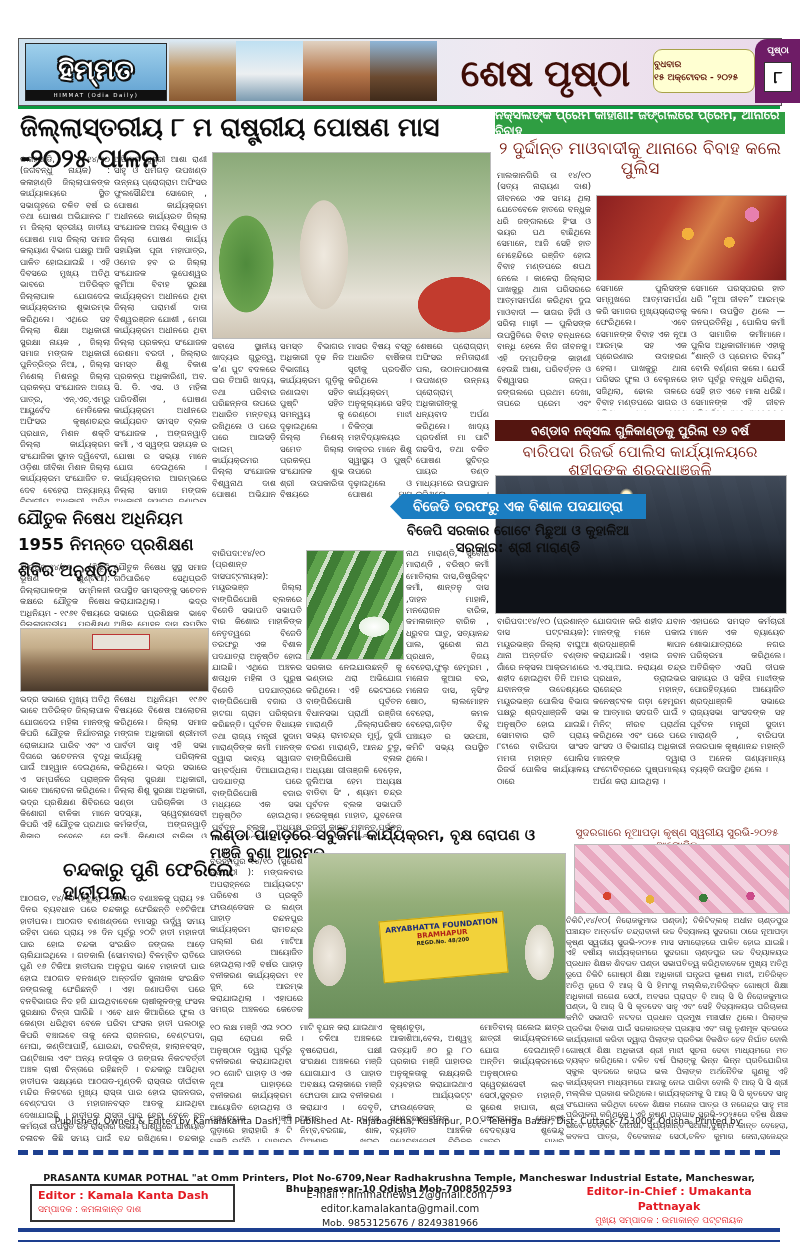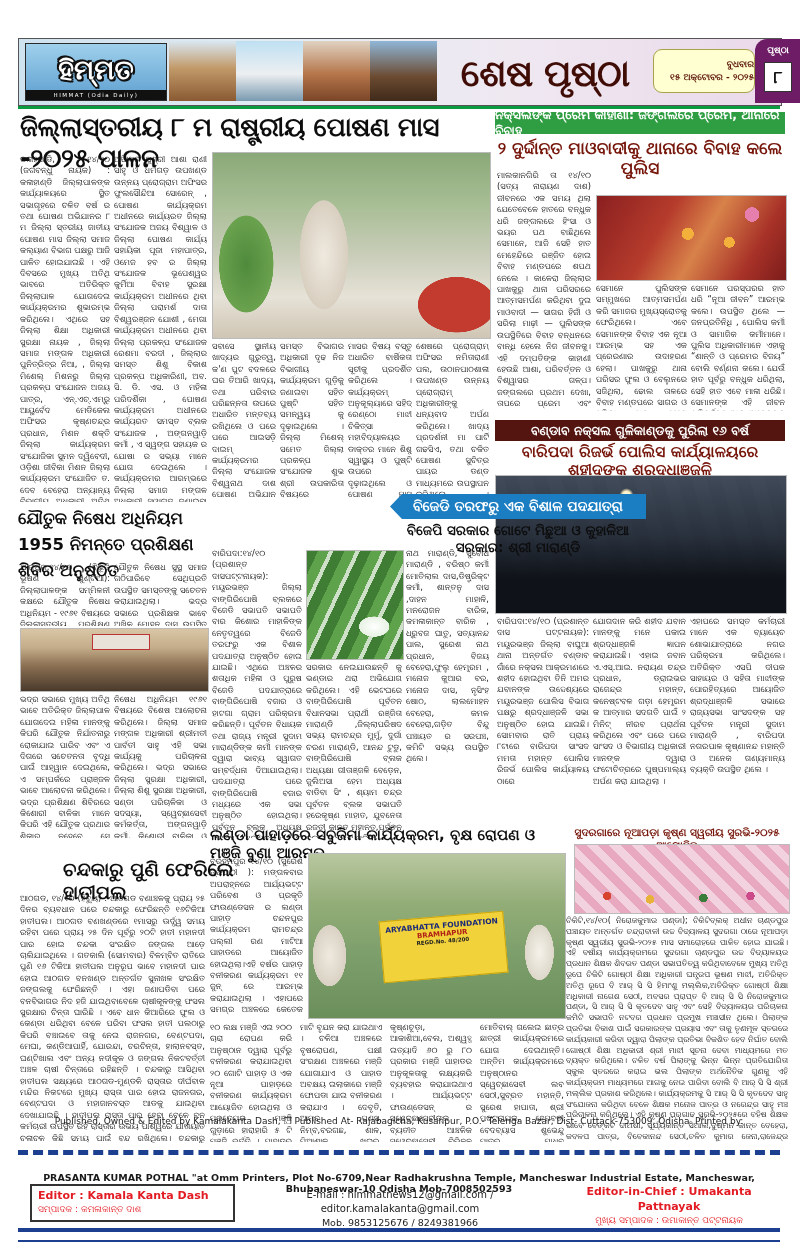--- a/index.html
+++ b/index.html
@@ -16,31 +16,31 @@
   #logo .sub{width:100%;background:#111;color:#fff;font-size:5.5px;letter-spacing:1.5px;text-align:center;line-height:10px;}
   #temples{left:150px;top:2px;width:268px;height:60px;display:flex;}
   #temples span{flex:1;height:100%;}
   .t1{background:linear-gradient(180deg,#d9e7f1 0%,#c29a6a 45%,#8a5a32 100%);}
   .t2{background:linear-gradient(180deg,#bfe0f2 0%,#eceff1 55%,#7a9ab0 100%);}
   .t3{background:linear-gradient(180deg,#e0d2c2 0%,#b5764a 55%,#7a4528 100%);}
   .t4{background:linear-gradient(180deg,#8fb6d8 0%,#6b4a30 60%,#3f2a1a 100%);}
   #mh-title{left:420px;top:8px;width:212px;height:52px;display:flex;align-items:center;justify-content:center;
     font-size:37px;font-weight:bold;color:#3f0d06;letter-spacing:-1px;}
   #datebox{left:634px;top:10px;width:100px;height:42px;background:#ffffd2;border:1px solid #a8a24a;
-    border-radius:9px;display:flex;flex-direction:column;align-items:flex-end;justify-content:center;}
+    border-radius:9px;display:flex;flex-direction:column;align-items:flex-start;justify-content:center;}
   #datebox .d1{font-size:9px;color:#5c1408;font-weight:bold;line-height:13px;}
   #datebox .d2{font-size:9px;color:#5c1408;font-weight:bold;line-height:13px;}
   #pageblk{left:736px;top:0px;width:46px;height:64px;background:#6e1c66;border-radius:12px 0 0 0;}
   #pageblk .pw{color:#fff;font-size:9px;text-align:center;margin-top:6px;font-weight:bold;}
   #pageblk .pn{width:26px;height:28px;background:#fff;border:1px solid #333;margin:6px auto 0 auto;
     display:flex;align-items:center;justify-content:center;font-size:17px;font-weight:bold;color:#111;}
   #greenrule{left:18px;top:106px;width:762px;height:3px;background:#0a9a3f;}
   
   .hl-black{color:#0d0d0d;font-weight:bold;}
-  .hl-maroon{color:#76150a;font-weight:bold;}
+  .hl-maroon{color:#76150a;font-weight:normal;}
   .kicker-green{background:#2f9e42;color:#ffffff;font-weight:bold;font-size:12.5px;
     display:flex;align-items:center;justify-content:center;}
   .kicker-maroon{background:#541510;color:#ffffff;font-weight:bold;font-size:12.5px;
     display:flex;align-items:center;justify-content:center;}
   .banner-blue{background:#1b7ec2;color:#ffffff;font-weight:bold;font-size:14px;
     display:flex;align-items:center;justify-content:center;
     clip-path:polygon(0 50%,12px 0,100% 0,100% 100%,12px 100%);}
   
   .col{font-size:8.3px;line-height:11.4px;text-align:justify;overflow:hidden;color:#141414;word-break:break-word;}
   .photo{overflow:hidden;border:1px solid #bbb;}

